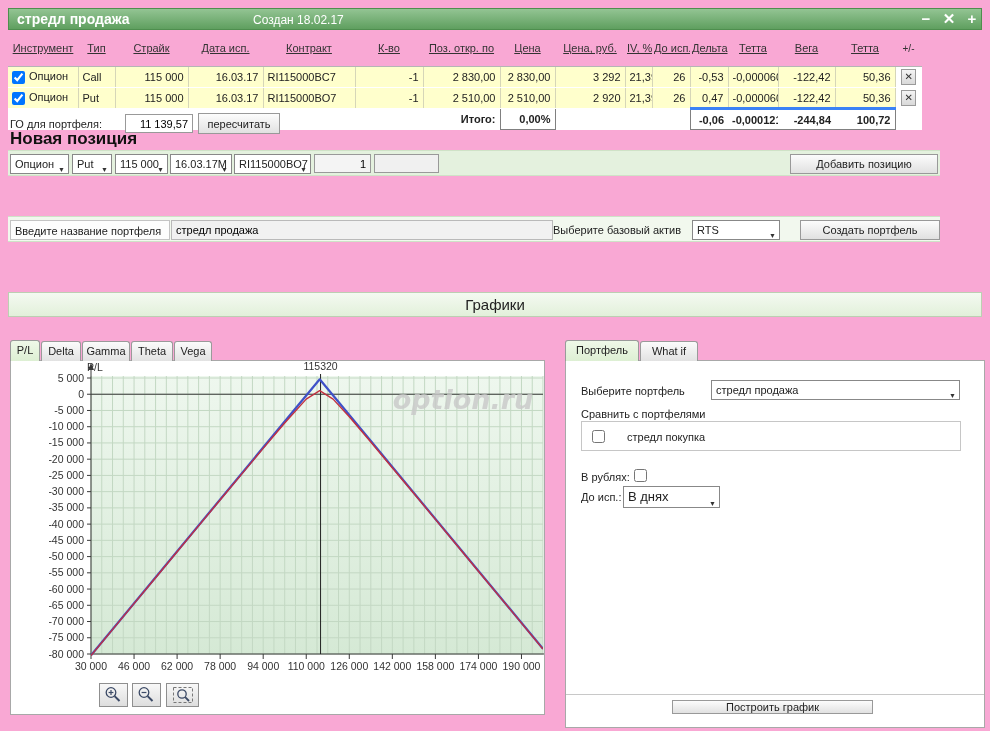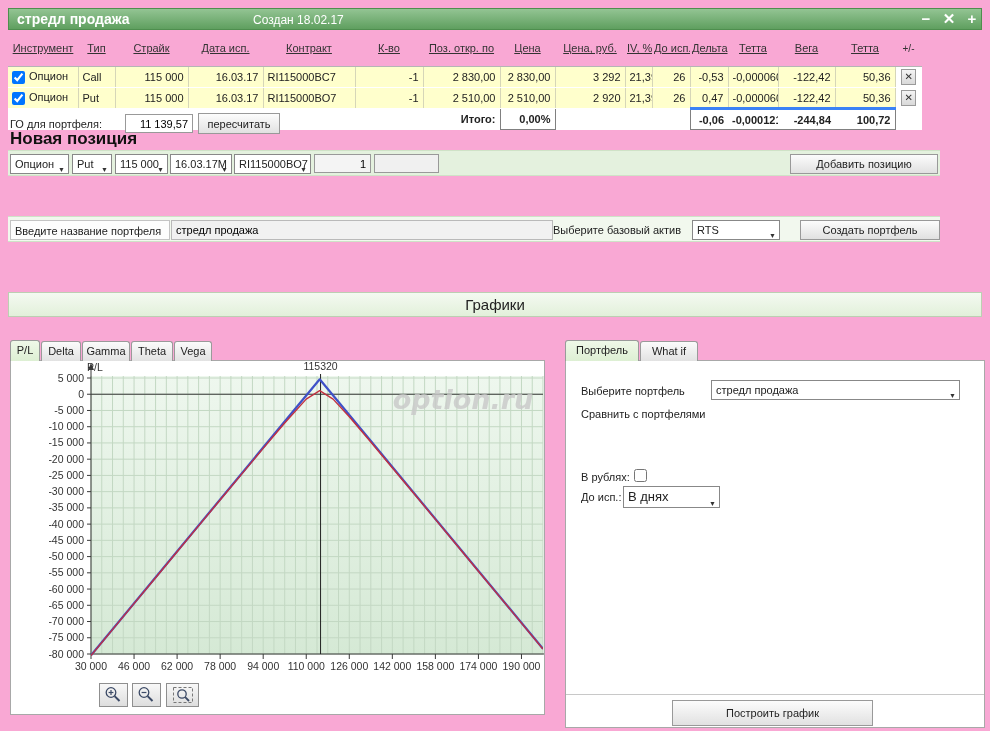--- a/index.html
+++ b/index.html
@@ -355,22 +355,26 @@
     </button>
   </div>
 
   <div class="tab active" style="left:565px;top:340px;width:74px">Портфель</div>
   <div class="tab" style="left:640px;top:341px;width:58px">What if</div>
 
   <div class="panel" style="left:565px;top:360px;width:420px;height:368px">
     <span class="rp-label" style="left:15px;top:24px">Выберите портфель</span>
     <div class="sel" style="left:145px;top:19px;width:249px"><span>стредл продажа</span><span class="arr">▼</span></div>
     <span class="rp-label" style="left:15px;top:47px">Сравнить с портфелями</span>
+    <div id="compare-box">
+      <input type="checkbox" class="abs" style="left: 10px; top: 8px;">
+      <span class="rp-label" style="left:45px;top:9px">стредл покупка</span>
+    </div>
     <span class="rp-label" style="left:15px;top:110px">В рублях:</span>
     <input type="checkbox" class="abs" style="left: 68px; top: 108px;">
     <span class="rp-label" style="left:15px;top:130px">До исп.:</span>
     <div class="sel" id="days-select" style="left:57px;top:125px;width:97px"><span>В днях</span><span class="arr">▼</span></div>
     <div id="rp-footer">
-      <button class="btn abs" style="left:106px;top:5px;width:201px;height:26px">Построить график</button>
+      <button class="btn abs" style="left:106px;top:5px;width:201px;height:14px">Построить график</button>
     </div>
   </div>
 
 </div>
 
 </body></html>

